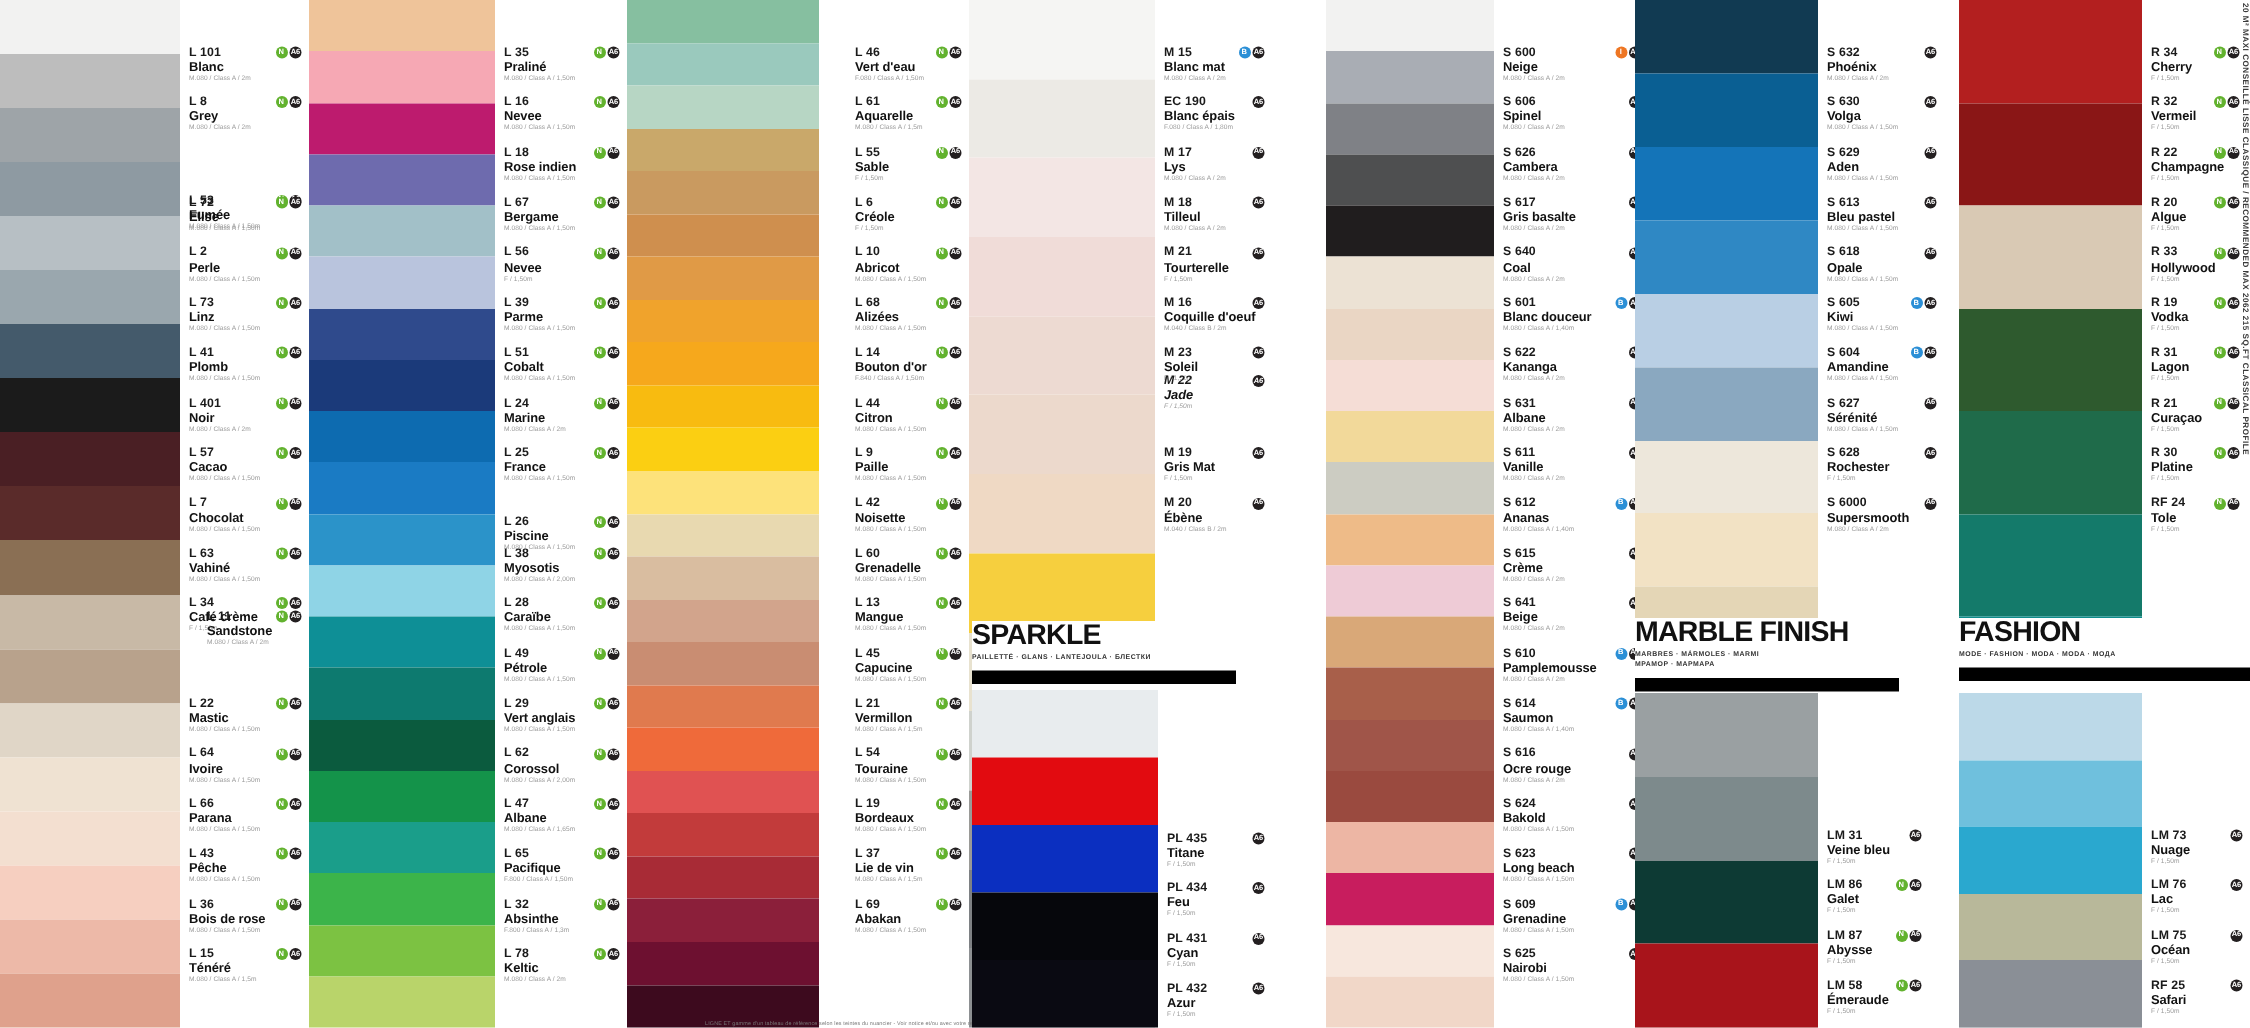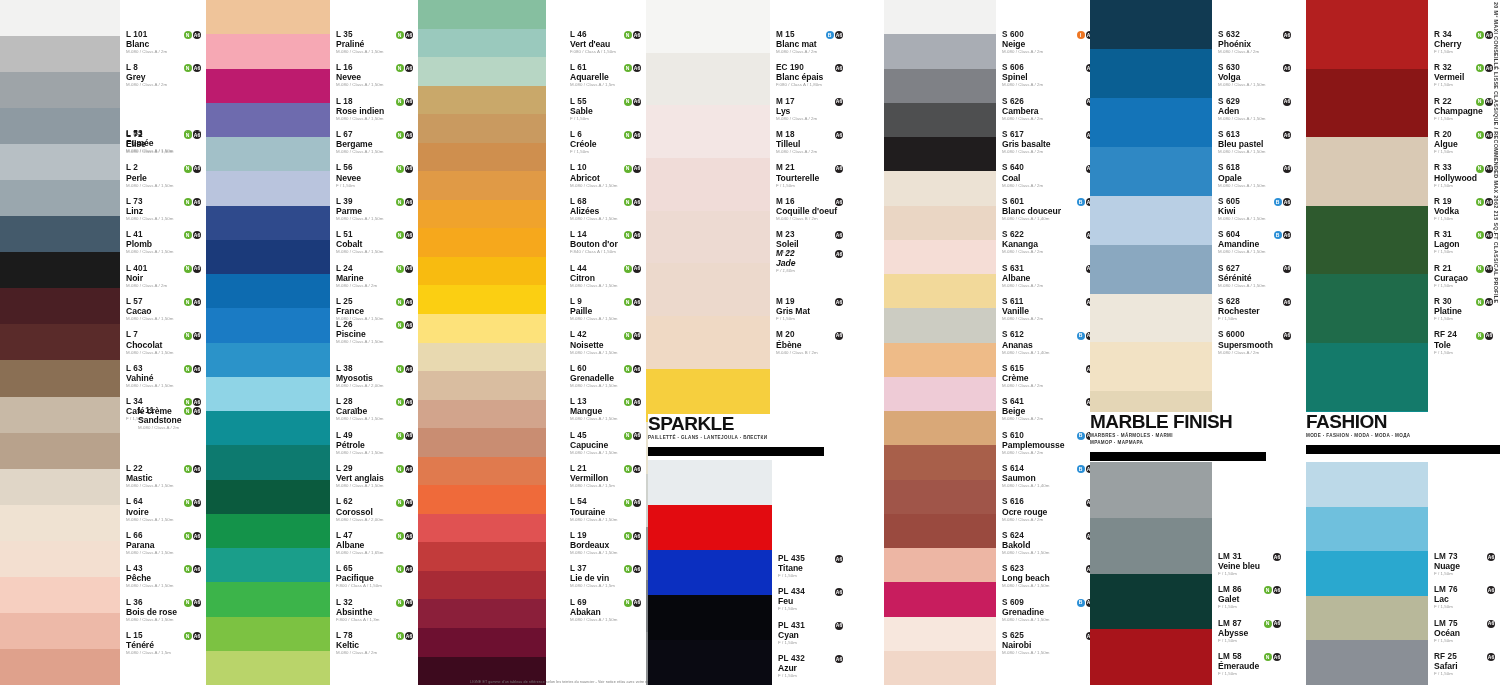--- a/index.html
+++ b/index.html
@@ -405,21 +405,21 @@
         <div class="row1">
           <span class="code">L 25</span>
           <span class="badges">
             <span class="badge b-green">N</span>
             <span class="badge b-dark">A6</span>
           </span>
         </div>
         <div class="name">France</div>
         <div class="meta">M.080 / Class A / 1,50m</div>
       </div>
-      <div class="entry" style="top: 320px;">
+      <div class="entry" style="top: 343px;">
         <div class="row1">
           <span class="code">L 26</span>
           <span class="badges">
             <span class="badge b-green">N</span>
             <span class="badge b-dark">A6</span>
           </span>
         </div>
         <div class="name">Piscine</div>
         <div class="meta">M.080 / Class A / 1,50m</div>
       </div>

